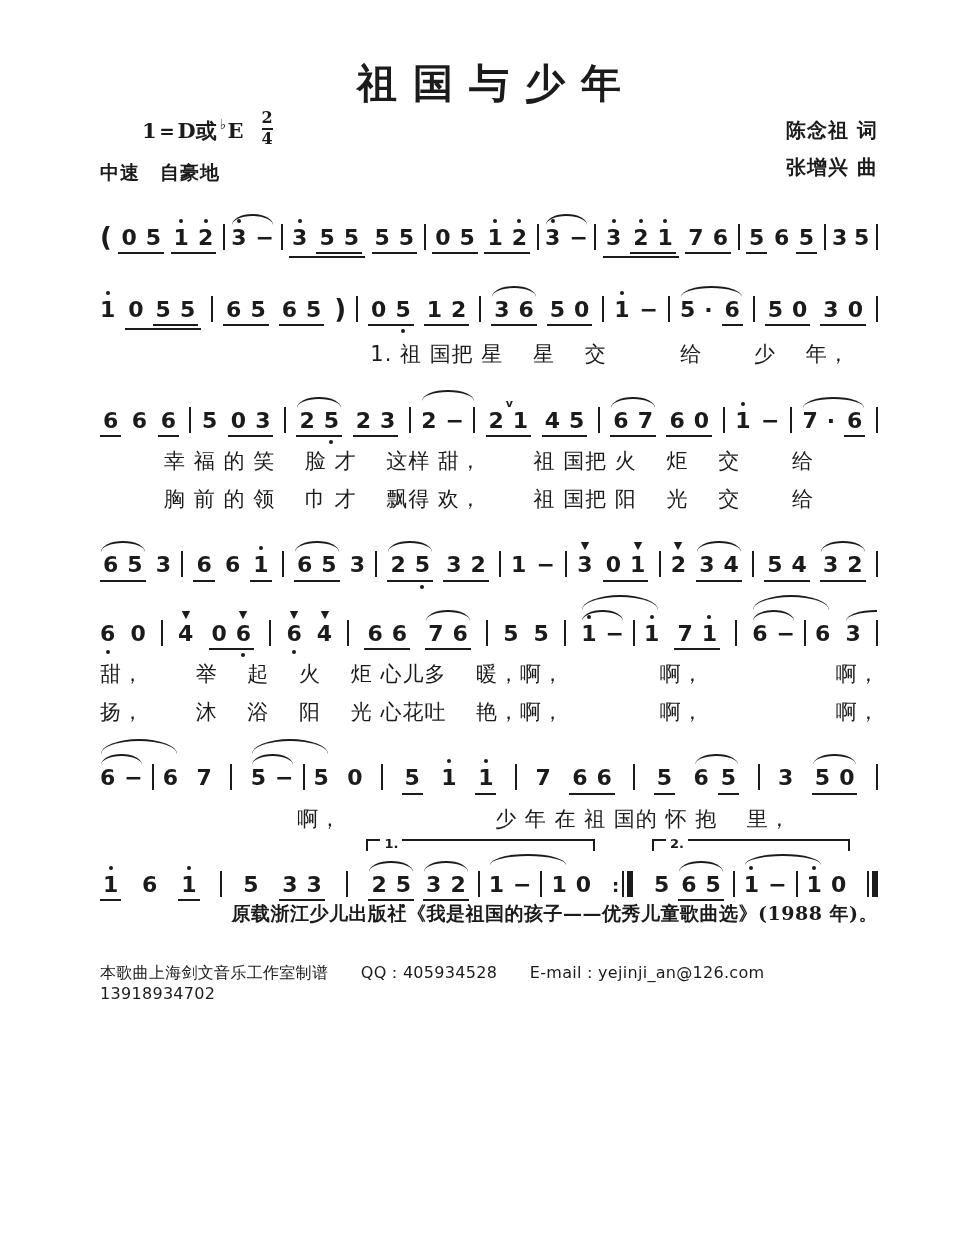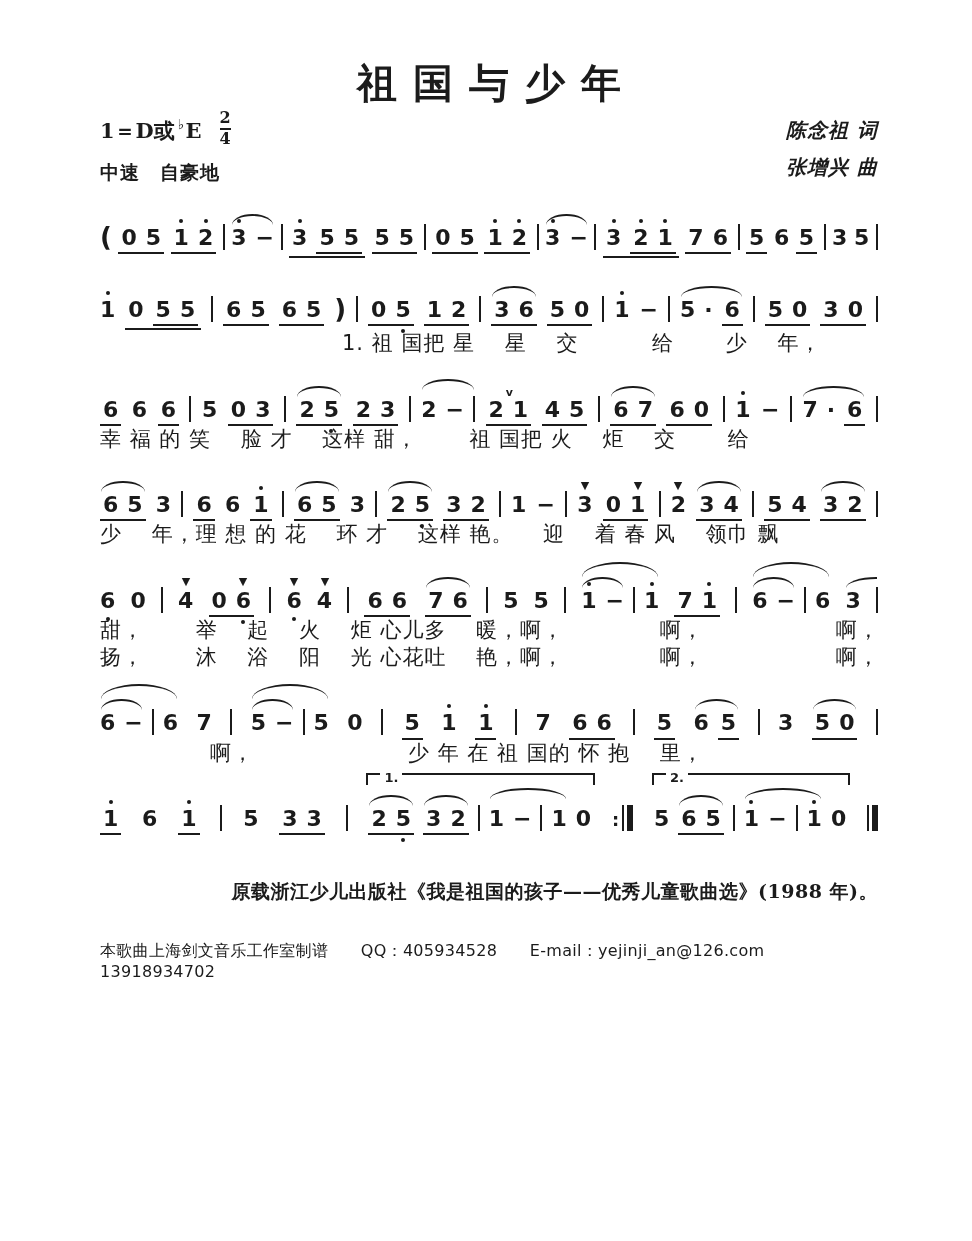--- a/index.html
+++ b/index.html
@@ -7,26 +7,26 @@
     width:972px;height:1241px;background:#ffffff;color:#1b1b1b;
     font-family:"DejaVu Sans",sans-serif;overflow:hidden;
   }
   .page{box-sizing:border-box;width:972px;height:912px;padding:46px 94px 0 100px;position:relative;}
   .title{
     margin:14px 0 6px;text-align:center;
     font-family:"DejaVu Serif",serif;font-weight:800;font-size:40px;line-height:1.15;
     letter-spacing:16px;text-indent:16px;
   }
   .meta{display:flex;justify-content:space-between;align-items:flex-start;margin-top:4px;}
-  .keyrow{display:flex;align-items:center;font-family:"DejaVu Serif",serif;font-weight:700;font-size:21px;}
+  .keyrow{display:flex;align-items:center;font-family:"DejaVu Serif",serif;font-weight:700;font-size:21px;margin-left:42px;}
   .flat{font-size:14px;transform:translateY(-7px);margin:0 1px 0 3px;}
   .frac{display:inline-flex;flex-direction:column;align-items:center;line-height:1;font-size:16px;font-weight:800;margin-left:18px;transform:translateY(-2px);}
   .fracline{width:11px;height:2px;background:#1b1b1b;margin:1.5px 0;}
   .tempo{margin-top:11px;font-weight:700;font-size:19px;letter-spacing:1px;}
-  .meta-right{text-align:right;font-weight:700;font-size:20px;line-height:1.85;letter-spacing:1px;font-style:italic;}
+  .meta-right{text-align:right;font-weight:700;font-size:20px;line-height:1.85;letter-spacing:1px;}
 
   #systems{margin-top:26px;}
   .system{margin-top:33px;}
   #systems .system:first-child{margin-bottom:16px;}
 
   .mline{display:flex;justify-content:space-between;align-items:baseline;font-weight:700;font-size:22px;position:relative;}
   .grp{display:inline-flex;align-items:baseline;position:relative;gap:9px;}
   .beam{border-bottom:2px solid #1b1b1b;padding:0 3px 2px;}
   .note{position:relative;display:inline-block;line-height:1.1;}
   .dash{min-width:16px;text-align:center;}
@@ -42,23 +42,23 @@
   .arcr{border-radius:100% 0 0 0 / 100% 0 0 0;right:-16px;}
   .bar{display:inline-block;width:2px;height:26px;background:#1b1b1b;transform:translateY(5px);}
   .bar.thick{width:6px;}
   .bgrp{display:inline-flex;align-items:baseline;gap:3px;}
   .repc{font-size:18px;font-weight:800;}
   .ptxt{font-size:26px;font-weight:600;transform:translateY(1px);}
   .volta{position:relative;}
   .vline{position:absolute;top:-27px;left:-2px;right:-4px;height:10px;
          border-top:2px solid #1b1b1b;border-left:2px solid #1b1b1b;border-right:2px solid #1b1b1b;}
   .vlabel{position:absolute;top:-30px;left:12px;font-size:13px;font-weight:700;background:#fff;padding:0 4px;line-height:1.2;}
-  .lyric{white-space:pre;font-weight:500;font-size:21px;letter-spacing:1px;line-height:1.3;}
-
-  .source{margin-top:44px;text-align:right;font-family:"DejaVu Serif",serif;font-weight:700;font-size:19px;letter-spacing:.5px;}
+  .lyric{white-space:pre;font-weight:500;font-size:21px;margin-top:11px;letter-spacing:1px;line-height:1.3;text-align:center;}
+
+  .source{text-align:right;font-family:"DejaVu Serif",serif;font-weight:700;font-size:19px;letter-spacing:.5px;}
   .footer{margin-top:36px;font-weight:500;font-size:16px;letter-spacing:.3px;}
 </style>
 </head>
 <body>
 
 <div class="page">
   <h1 class="title">祖国与少年</h1>
 
   <div class="meta">
     <div class="meta-left">
@@ -273,20 +273,21 @@
             <span class="arc"></span>
             <span class="note"><span class="dg">7</span></span>
             <span class="note augdot">·</span>
             <span class="grp beam">
               <span class="note"><span class="dg">6</span></span>
             </span>
           </span>
           <span class="bar"></span>
         </div>
         <div class="lyric">幸 福 的 笑　 脸 才　 这样 甜，　　 祖 国把 火　 炬　 交　　 给</div>
+        <div class="lyric">胸 前 的 领　 巾 才　 飘得 欢，　　 祖 国把 阳　 光　 交　　 给</div>
       </div>
       <div class="system">
         <div class="mline">
           <span class="grp beam">
             <span class="arc"></span>
             <span class="note"><span class="dg">6</span></span>
             <span class="note"><span class="dg">5</span></span>
           </span>
           <span class="note"><span class="dg">3</span></span>
           <span class="bar"></span>
@@ -335,21 +336,20 @@
             <span class="note"><span class="dg">5</span></span>
             <span class="note"><span class="dg">4</span></span>
           </span>
           <span class="grp beam">
             <span class="arc"></span>
             <span class="note"><span class="dg">3</span></span>
             <span class="note"><span class="dg">2</span></span>
           </span>
           <span class="bar"></span>
         </div>
-        <div class="lyric">少　 年，理 想 的 花　 环 才　 这样 艳。　 迎　 着 春 风　 领巾 飘</div>
       </div>
       <div class="system">
         <div class="mline">
           <span class="note"><span class="dg">6</span><span class="ldot"></span></span>
           <span class="note"><span class="dg">0</span></span>
           <span class="bar"></span>
           <span class="note"><span class="dg">4</span><span class="accm">▼</span></span>
           <span class="grp beam">
             <span class="note"><span class="dg">0</span></span>
             <span class="note"><span class="dg">6</span><span class="ldot"></span><span class="accm">▼</span></span>

